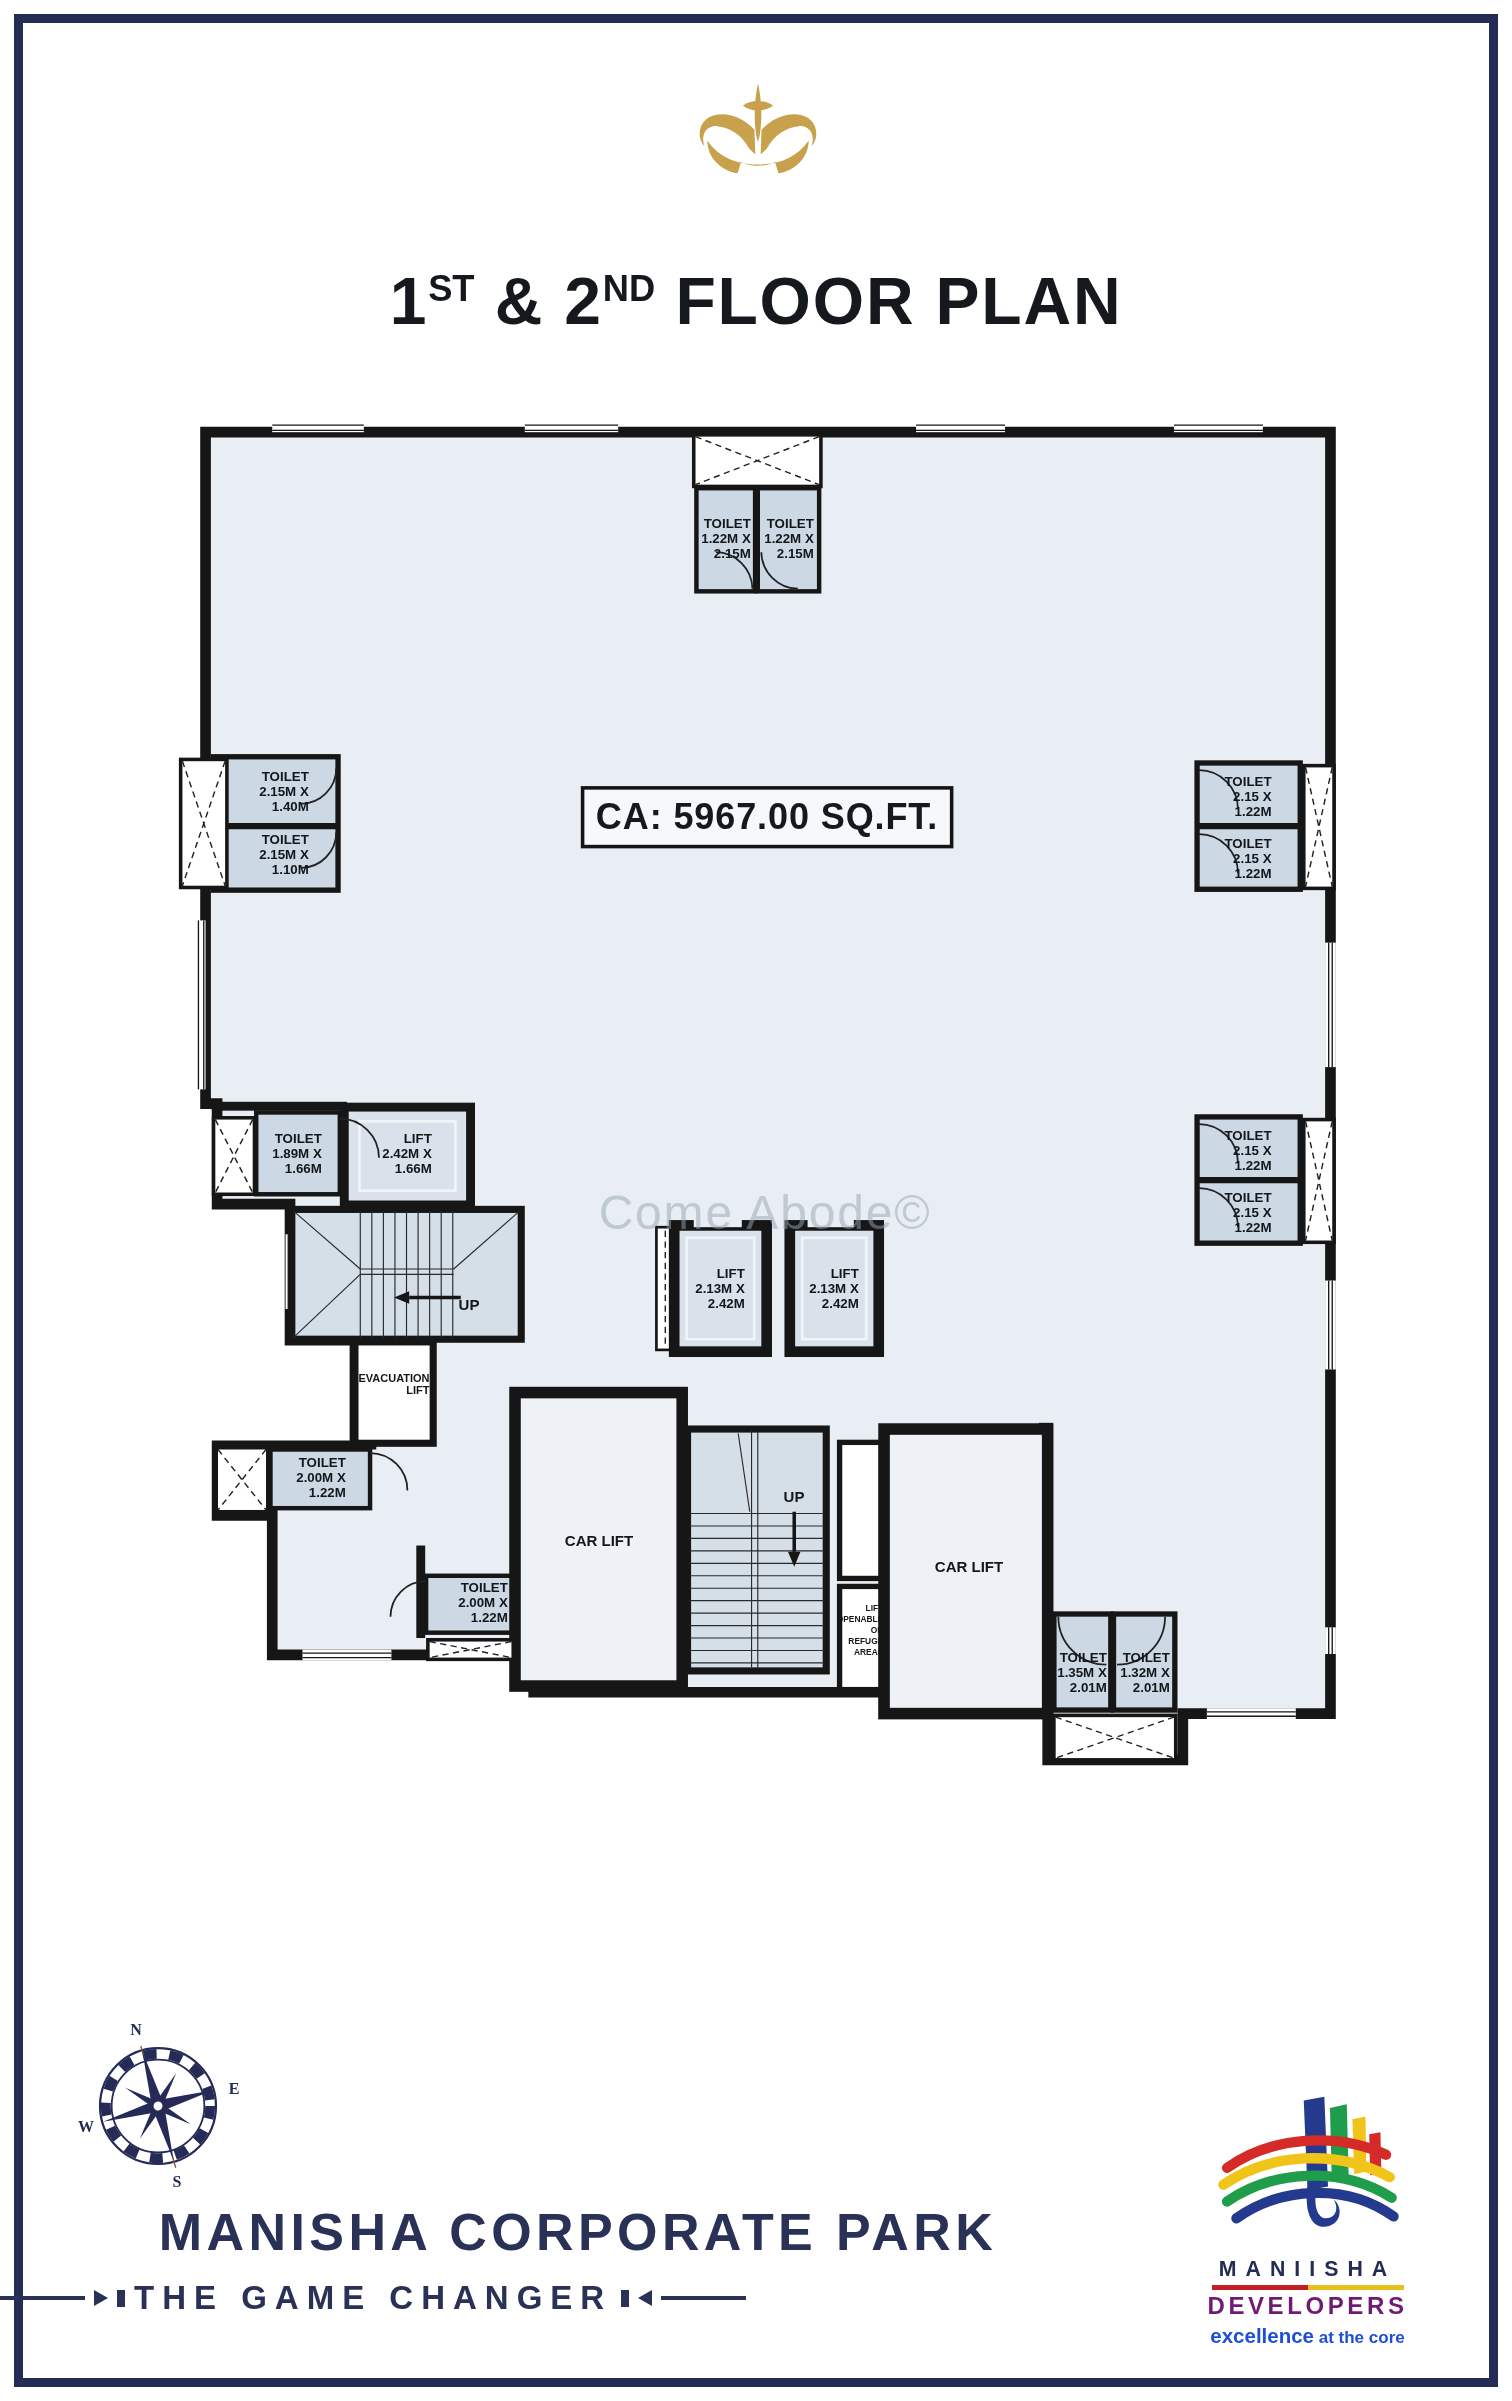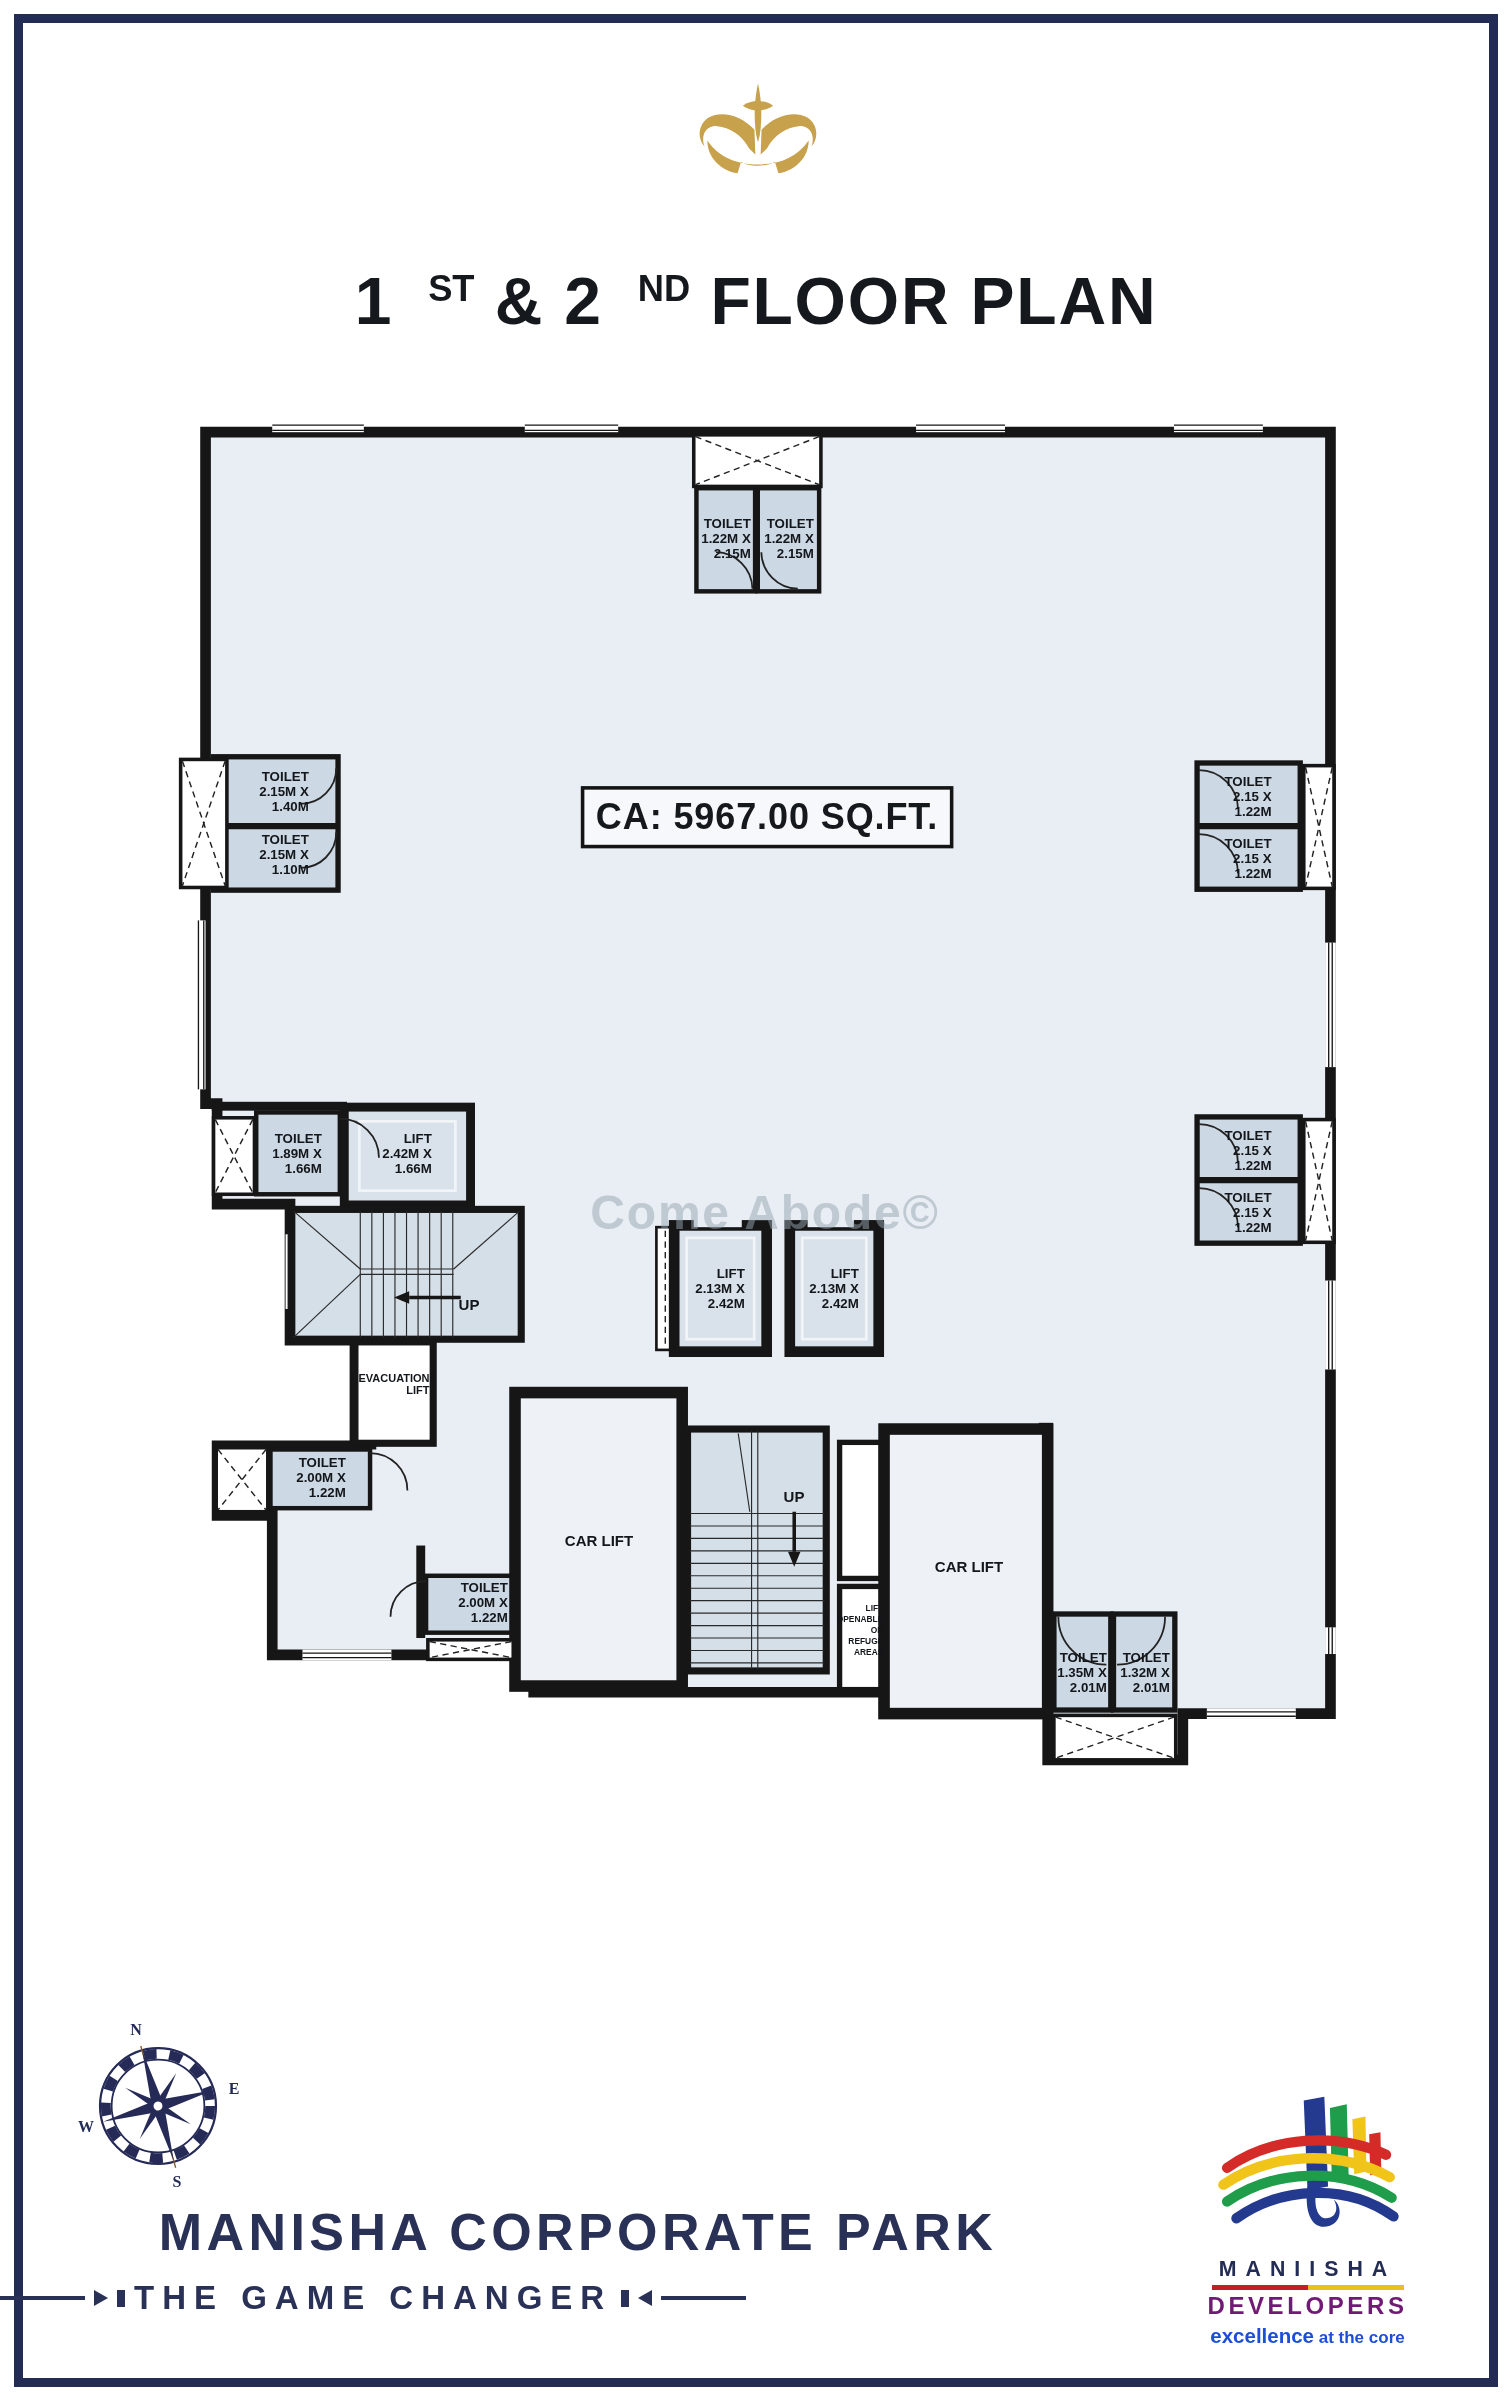--- a/index.html
+++ b/index.html
@@ -3,31 +3,31 @@
 <meta charset="utf-8">
 <style>
   html,body{margin:0;padding:0;background:#ffffff;}
   .page{position:relative;width:1512px;height:2401px;background:#ffffff;overflow:hidden;
         font-family:"Liberation Sans",sans-serif;}
   .page-border{position:absolute;left:14.2px;top:14.2px;right:14.2px;bottom:14.2px;
         border:9px solid #232c54;pointer-events:none;}
   .crown{position:absolute;left:678px;top:78px;width:160px;height:107px;}
   .title{position:absolute;left:0;top:263px;width:1512px;text-align:center;
         font-size:66px;font-weight:bold;color:#15181c;letter-spacing:1.8px;}
-  .title .sup{font-size:55%;vertical-align:super;letter-spacing:0;margin-left:35px;}
+  .title .sup{font-size:55%;vertical-align:super;letter-spacing:0;}
   .plan-svg{position:absolute;left:0;top:0;width:1512px;height:2401px;}
   .lbl{position:absolute;transform:translate(-50%,-50%);
        font-weight:bold;font-size:13.3px;line-height:1.12;color:#13161a;
        text-align:right;white-space:pre-line;}
   .lbl.big{font-size:15px;}
   .lbl.tiny{font-size:8.4px;line-height:1.3;}
   .lbl.mid{font-size:11px;}
   .ca-label{position:absolute;transform:translate(-50%,-50%);font-weight:bold;
        font-size:36px;color:#15181c;letter-spacing:0.9px;white-space:nowrap;}
-  .watermark{position:absolute;transform:translate(-50%,-50%);font-weight:bold;
+  .watermark{position:absolute;transform:translate(-50%,-50%);font-weight:normal;
        font-size:48px;color:rgba(150,163,176,0.5);letter-spacing:1.8px;white-space:nowrap;}
   .compass-svg{position:absolute;left:92px;top:2040px;width:132px;height:132px;}
   .cdir{position:absolute;transform:translate(-50%,-50%);font-family:"Liberation Serif",serif;
        font-weight:bold;font-size:16px;color:#232c54;}
   .project-title{position:absolute;left:0;top:2202px;width:1156px;text-align:center;
        font-size:52px;font-weight:bold;color:#2a3157;letter-spacing:4.4px;white-space:nowrap;}
   .tagline-row{position:absolute;left:0;top:2279px;width:1156px;display:flex;
        align-items:center;gap:9px;}
   .tagline-text{font-size:33px;font-weight:bold;color:#2a3157;letter-spacing:8px;white-space:nowrap;}
   .tg-dash{width:85px;height:4.4px;background:#2a3157;}

